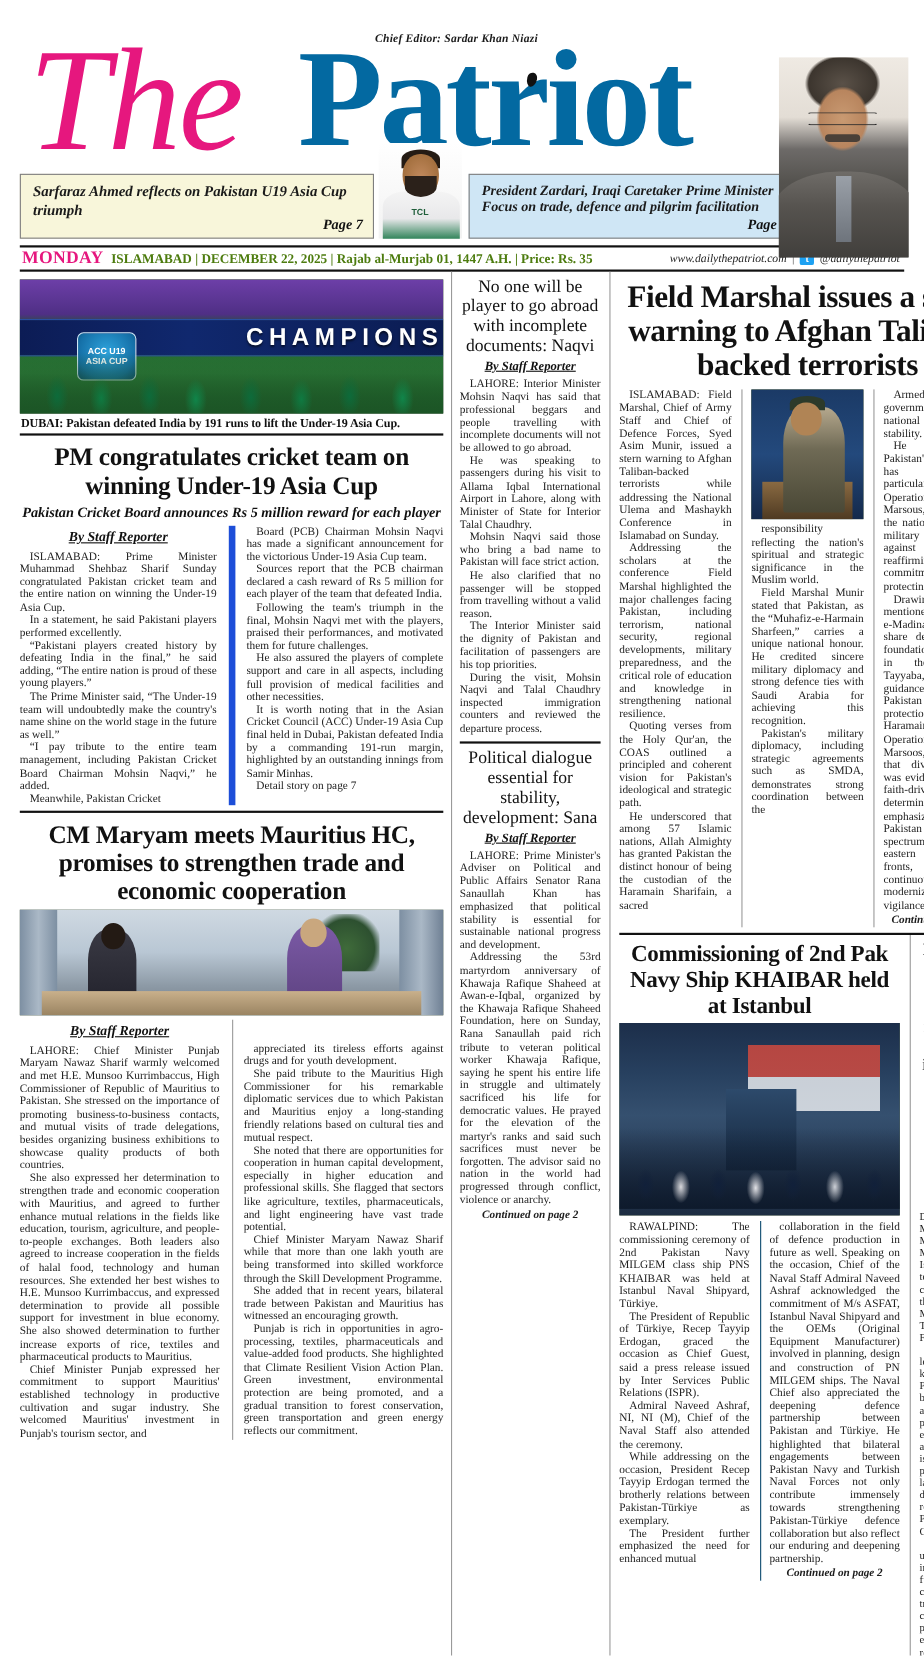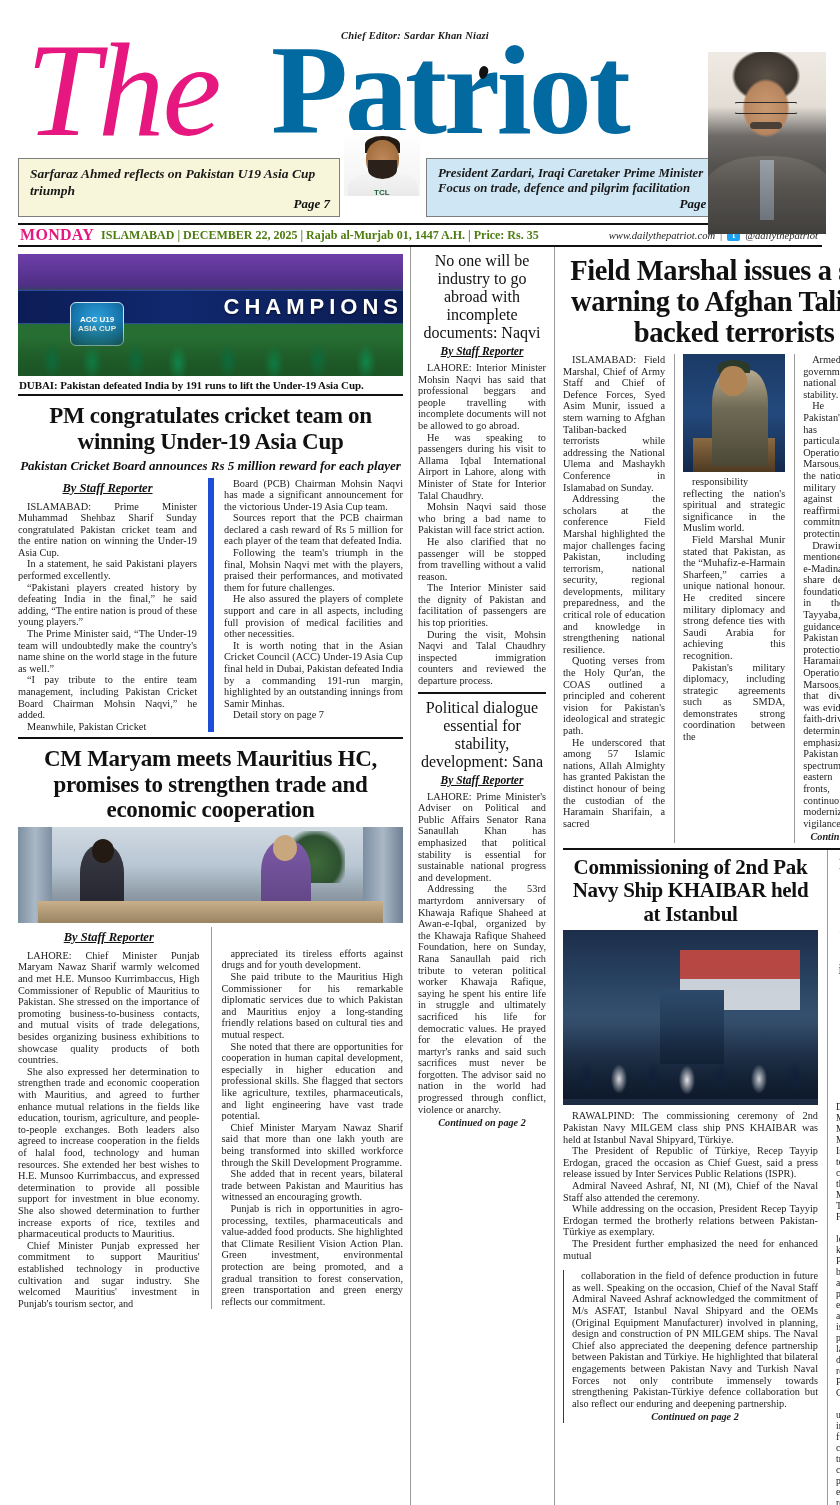--- a/index.html
+++ b/index.html
@@ -80,21 +80,21 @@
   .teaser-text {
     font-style: italic; font-weight: bold; font-size: 13.5px;
     line-height: 16.5px; color: #1a1a1a;
   }
   .teaser.right .teaser-text { font-size: 12.8px; line-height: 15.2px; }
   .teaser-page {
     position: absolute; right: 9px; bottom: 4px;
     font-style: italic; font-weight: bold; font-size: 13px;
   }
   .sarfaraz-photo {
-    position: absolute; left: 336px; top: -28px; width: 76px; height: 66px; overflow: hidden;
+    position: absolute; left: 336px; top: -28px; width: 76px; height: 87px; overflow: hidden;
   }
   .sarfaraz-photo .sf-bg { position:absolute; inset:0; background: linear-gradient(180deg,#ffffff 0%,#f2f2f2 100%); }
   .sarfaraz-photo .sf-head {
     position:absolute; left: 22px; top: 10px; width: 33px; height: 38px;
     background: radial-gradient(ellipse at 50% 58%, #c28a5e 0%, #a4703f 70%, #7d5430 100%);
     border-radius: 48% 48% 46% 46%;
   }
   .sarfaraz-photo .sf-hair {
     position:absolute; left: 21px; top: 6px; width: 35px; height: 17px;
     background: #241b14; border-radius: 50% 50% 0 0;
@@ -408,33 +408,33 @@
             <p>LAHORE: Chief Minister Punjab Maryam Nawaz Sharif warmly welcomed and met H.E. Munsoo Kurrimbaccus, High Commissioner of Republic of Mauritius to Pakistan. She stressed on the importance of promoting business-to-business contacts, and mutual visits of trade delegations, besides organizing business exhibitions to showcase quality products of both countries.</p>
             <p>She also expressed her determination to strengthen trade and economic cooperation with Mauritius, and agreed to further enhance mutual relations in the fields like education, tourism, agriculture, and people-to-people exchanges. Both leaders also agreed to increase cooperation in the fields of halal food, technology and human resources. She extended her best wishes to H.E. Munsoo Kurrimbaccus, and expressed determination to provide all possible support for investment in blue economy. She also showed determination to further increase exports of rice, textiles and pharmaceutical products to Mauritius.</p>
             <p>Chief Minister Punjab expressed her commitment to support Mauritius' established technology in productive cultivation and sugar industry. She welcomed Mauritius' investment in Punjab's tourism sector, and</p>
           </div>
         </div>
         <div style="flex:1; border-left:1px solid #9a9a9a; padding-left:10px; padding-top:21px">
           <div class="body-txt">
             <p>appreciated its tireless efforts against drugs and for youth development.</p>
             <p>She paid tribute to the Mauritius High Commissioner for his remarkable diplomatic services due to which Pakistan and Mauritius enjoy a long-standing friendly relations based on cultural ties and mutual respect.</p>
             <p>She noted that there are opportunities for cooperation in human capital development, especially in higher education and professional skills. She flagged that sectors like agriculture, textiles, pharmaceuticals, and light engineering have vast trade potential.</p>
-            <p>Chief Minister Maryam Nawaz Sharif said that more than one lakh youth are being transformed into skilled workforce through the Skill Development Programme.</p>
+            <p>Chief Minister Maryam Nawaz Sharif while that more than one lakh youth are being transformed into skilled workforce through the Skill Development Programme.</p>
             <p>She added that in recent years, bilateral trade between Pakistan and Mauritius has witnessed an encouraging growth.</p>
             <p>Punjab is rich in opportunities in agro-processing, textiles, pharmaceuticals and value-added food products. She highlighted that Climate Resilient Vision Action Plan. Green investment, environmental protection are being promoted, and a gradual transition to forest conservation, green transportation and green energy reflects our commitment.</p>
           </div>
         </div>
       </div>
     </div>
 
     <div class="col-right">
 
       <div style="display:flex; gap:8px;">
         <div style="flex:0 0 128px;">
-          <h3 class="head-sm2">No one will be industry to go abroad with incomplete documents: Naqvi</h3>
+          <h3 class="head-sm2">No one will be player to go abroad with incomplete documents: Naqvi</h3>
           <div class="byline small">By Staff Reporter</div>
           <div class="body-txt">
             <p>LAHORE: Interior Minister Mohsin Naqvi has said that professional beggars and people travelling with incomplete documents will not be allowed to go abroad.</p>
             <p>He was speaking to passengers during his visit to Allama Iqbal International Airport in Lahore, along with Minister of State for Interior Talal Chaudhry.</p>
             <p>Mohsin Naqvi said those who bring a bad name to Pakistan will face strict action.</p>
             <p>He also clarified that no passenger will be stopped from travelling without a valid reason.</p>
             <p>The Interior Minister said the dignity of Pakistan and facilitation of passengers are his top priorities.</p>
             <p>During the visit, Mohsin Naqvi and Talal Chaudhry inspected immigration counters and reviewed the departure process.</p>
           </div>
           <div class="rule-thick"></div>
@@ -487,21 +487,21 @@
 
           <div style="display:flex; gap:9px;">
             <div style="flex:0 0 255px;">
               <h2 class="head-md">Commissioning of 2nd Pak Navy Ship KHAIBAR held at Istanbul</h2>
               <div class="photo navy-photo">
                 <div class="bg"></div>
                 <div class="flags"></div>
                 <div class="podium"></div>
                 <div class="crowdrow"></div>
               </div>
-              <div style="display:flex; gap:9px;flex-direction:column;">
+              <div style="display:flex; gap:9px;">
                 <div style="flex:1" class="body-txt">
                   <p>RAWALPIND: The commissioning ceremony of 2nd Pakistan Navy MILGEM class ship PNS KHAIBAR was held at Istanbul Naval Shipyard, Türkiye.</p>
                   <p>The President of Republic of Türkiye, Recep Tayyip Erdogan, graced the occasion as Chief Guest, said a press release issued by Inter Services Public Relations (ISPR).</p>
                   <p>Admiral Naveed Ashraf, NI, NI (M), Chief of the Naval Staff also attended the ceremony.</p>
                   <p>While addressing on the occasion, President Recep Tayyip Erdogan termed the brotherly relations between Pakistan-Türkiye as exemplary.</p>
                   <p>The President further emphasized the need for enhanced mutual</p>
                 </div>
                 <div style="flex:1; border-left:1px solid #0c4a6e; padding-left:8px" class="body-txt">
                   <p>collaboration in the field of defence production in future as well. Speaking on the occasion, Chief of the Naval Staff Admiral Naveed Ashraf acknowledged the commitment of M/s ASFAT, Istanbul Naval Shipyard and the OEMs (Original Equipment Manufacturer) involved in planning, design and construction of PN MILGEM ships. The Naval Chief also appreciated the deepening defence partnership between Pakistan and Türkiye. He highlighted that bilateral engagements between Pakistan Navy and Turkish Naval Forces not only contribute immensely towards strengthening Pakistan-Türkiye defence collaboration but also reflect our enduring and deepening partnership.</p>
                   <p class="cont">Continued on page 2</p>

